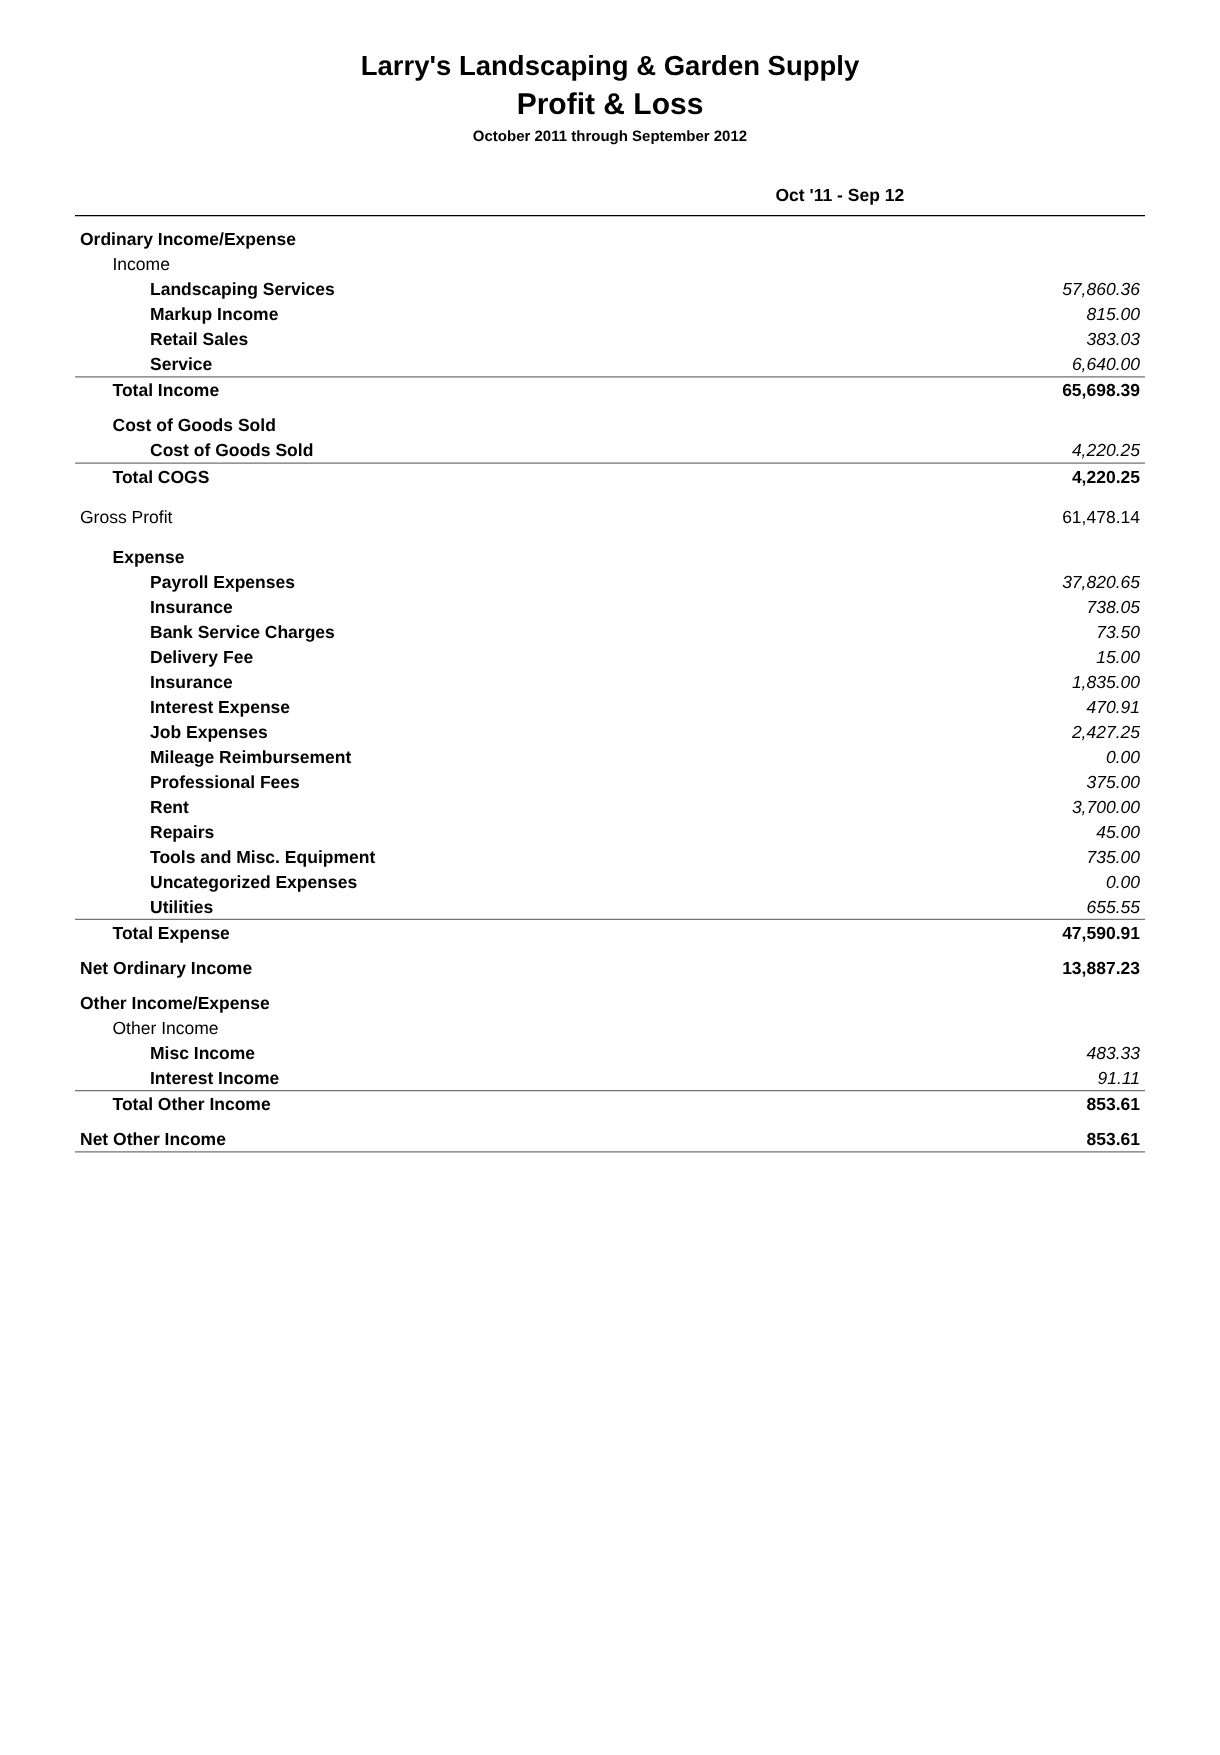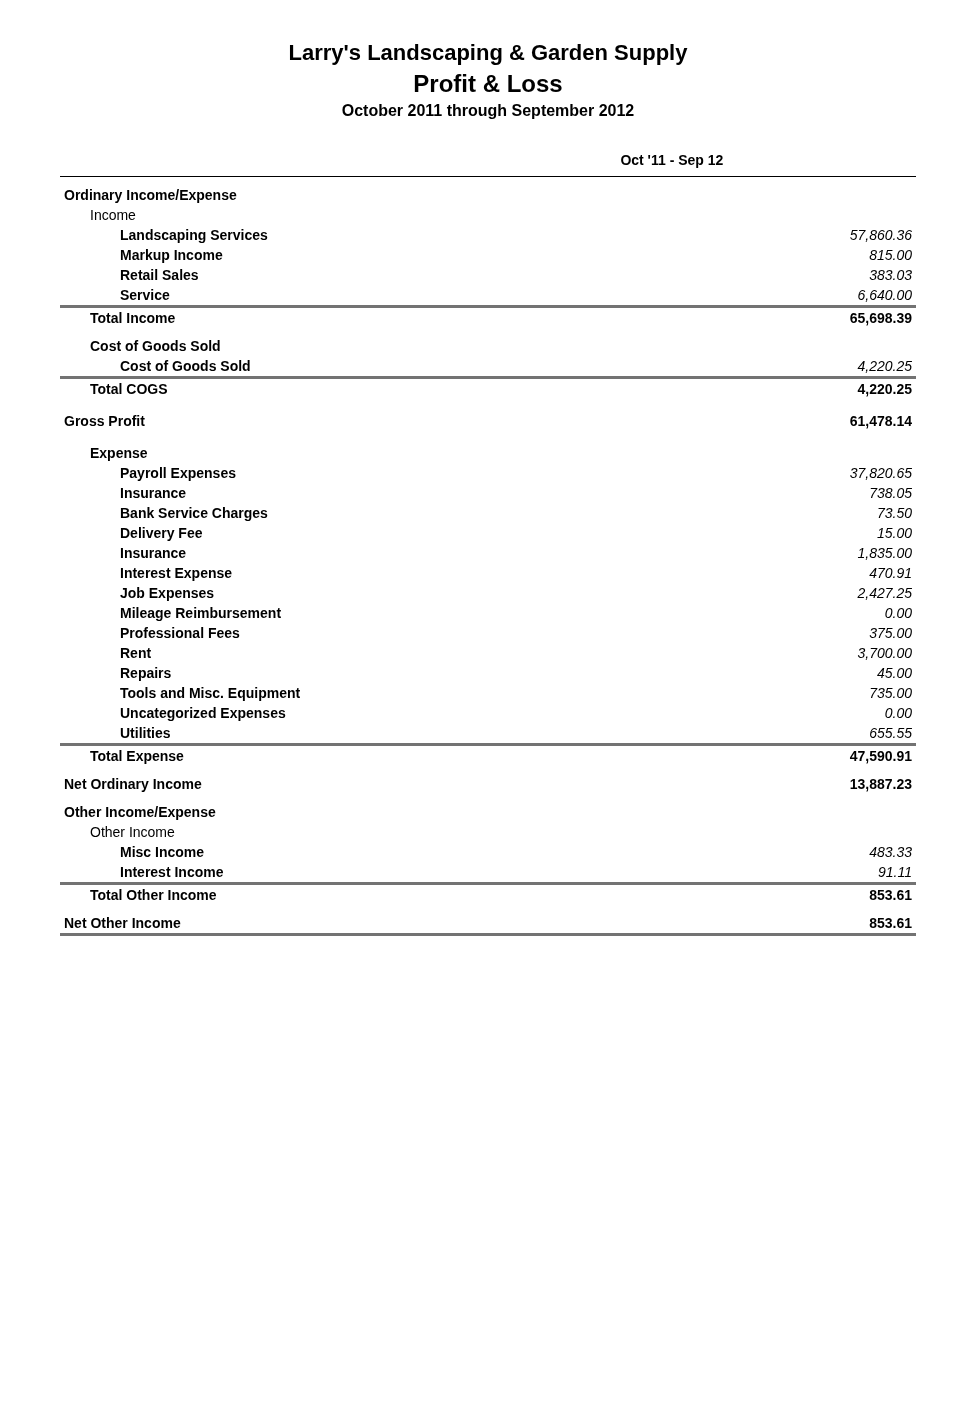--- a/index.html
+++ b/index.html
@@ -29,21 +29,21 @@
       margin-bottom: 4px;
     }
 
     .report-title {
       font-size: 24px;
       font-weight: bold;
       margin-bottom: 4px;
     }
 
     .report-period {
-      font-size: 16px;
+      font-size: 12px;
       font-weight: bold;
       text-align: center;
     }
 
     .report-table {
       width: 100%;
       border-collapse: collapse;
       margin-top: 20px;
     }
 
@@ -83,29 +83,29 @@
 
     .total-row td.col-label {
       padding-left: 30px;
     }
 
     .double-underline-bottom td {
       border-bottom: 3px double #000;
     }
 
     .single-underline-bottom td {
-      border-bottom: 3px solid #737373;
+      border-bottom: 1px solid #737373;
     }
 
     .main-total td {
       font-weight: bold;
     }
 
     .gross-profit td {
-      font-weight: bold;
+      font-weight: normal;
       padding-top: 6px;
       padding-bottom: 6px;
     }
 
     .spacer-row td {
       padding-top: 6px;
     }
 
     .col-header-row td {
       font-weight: bold;

